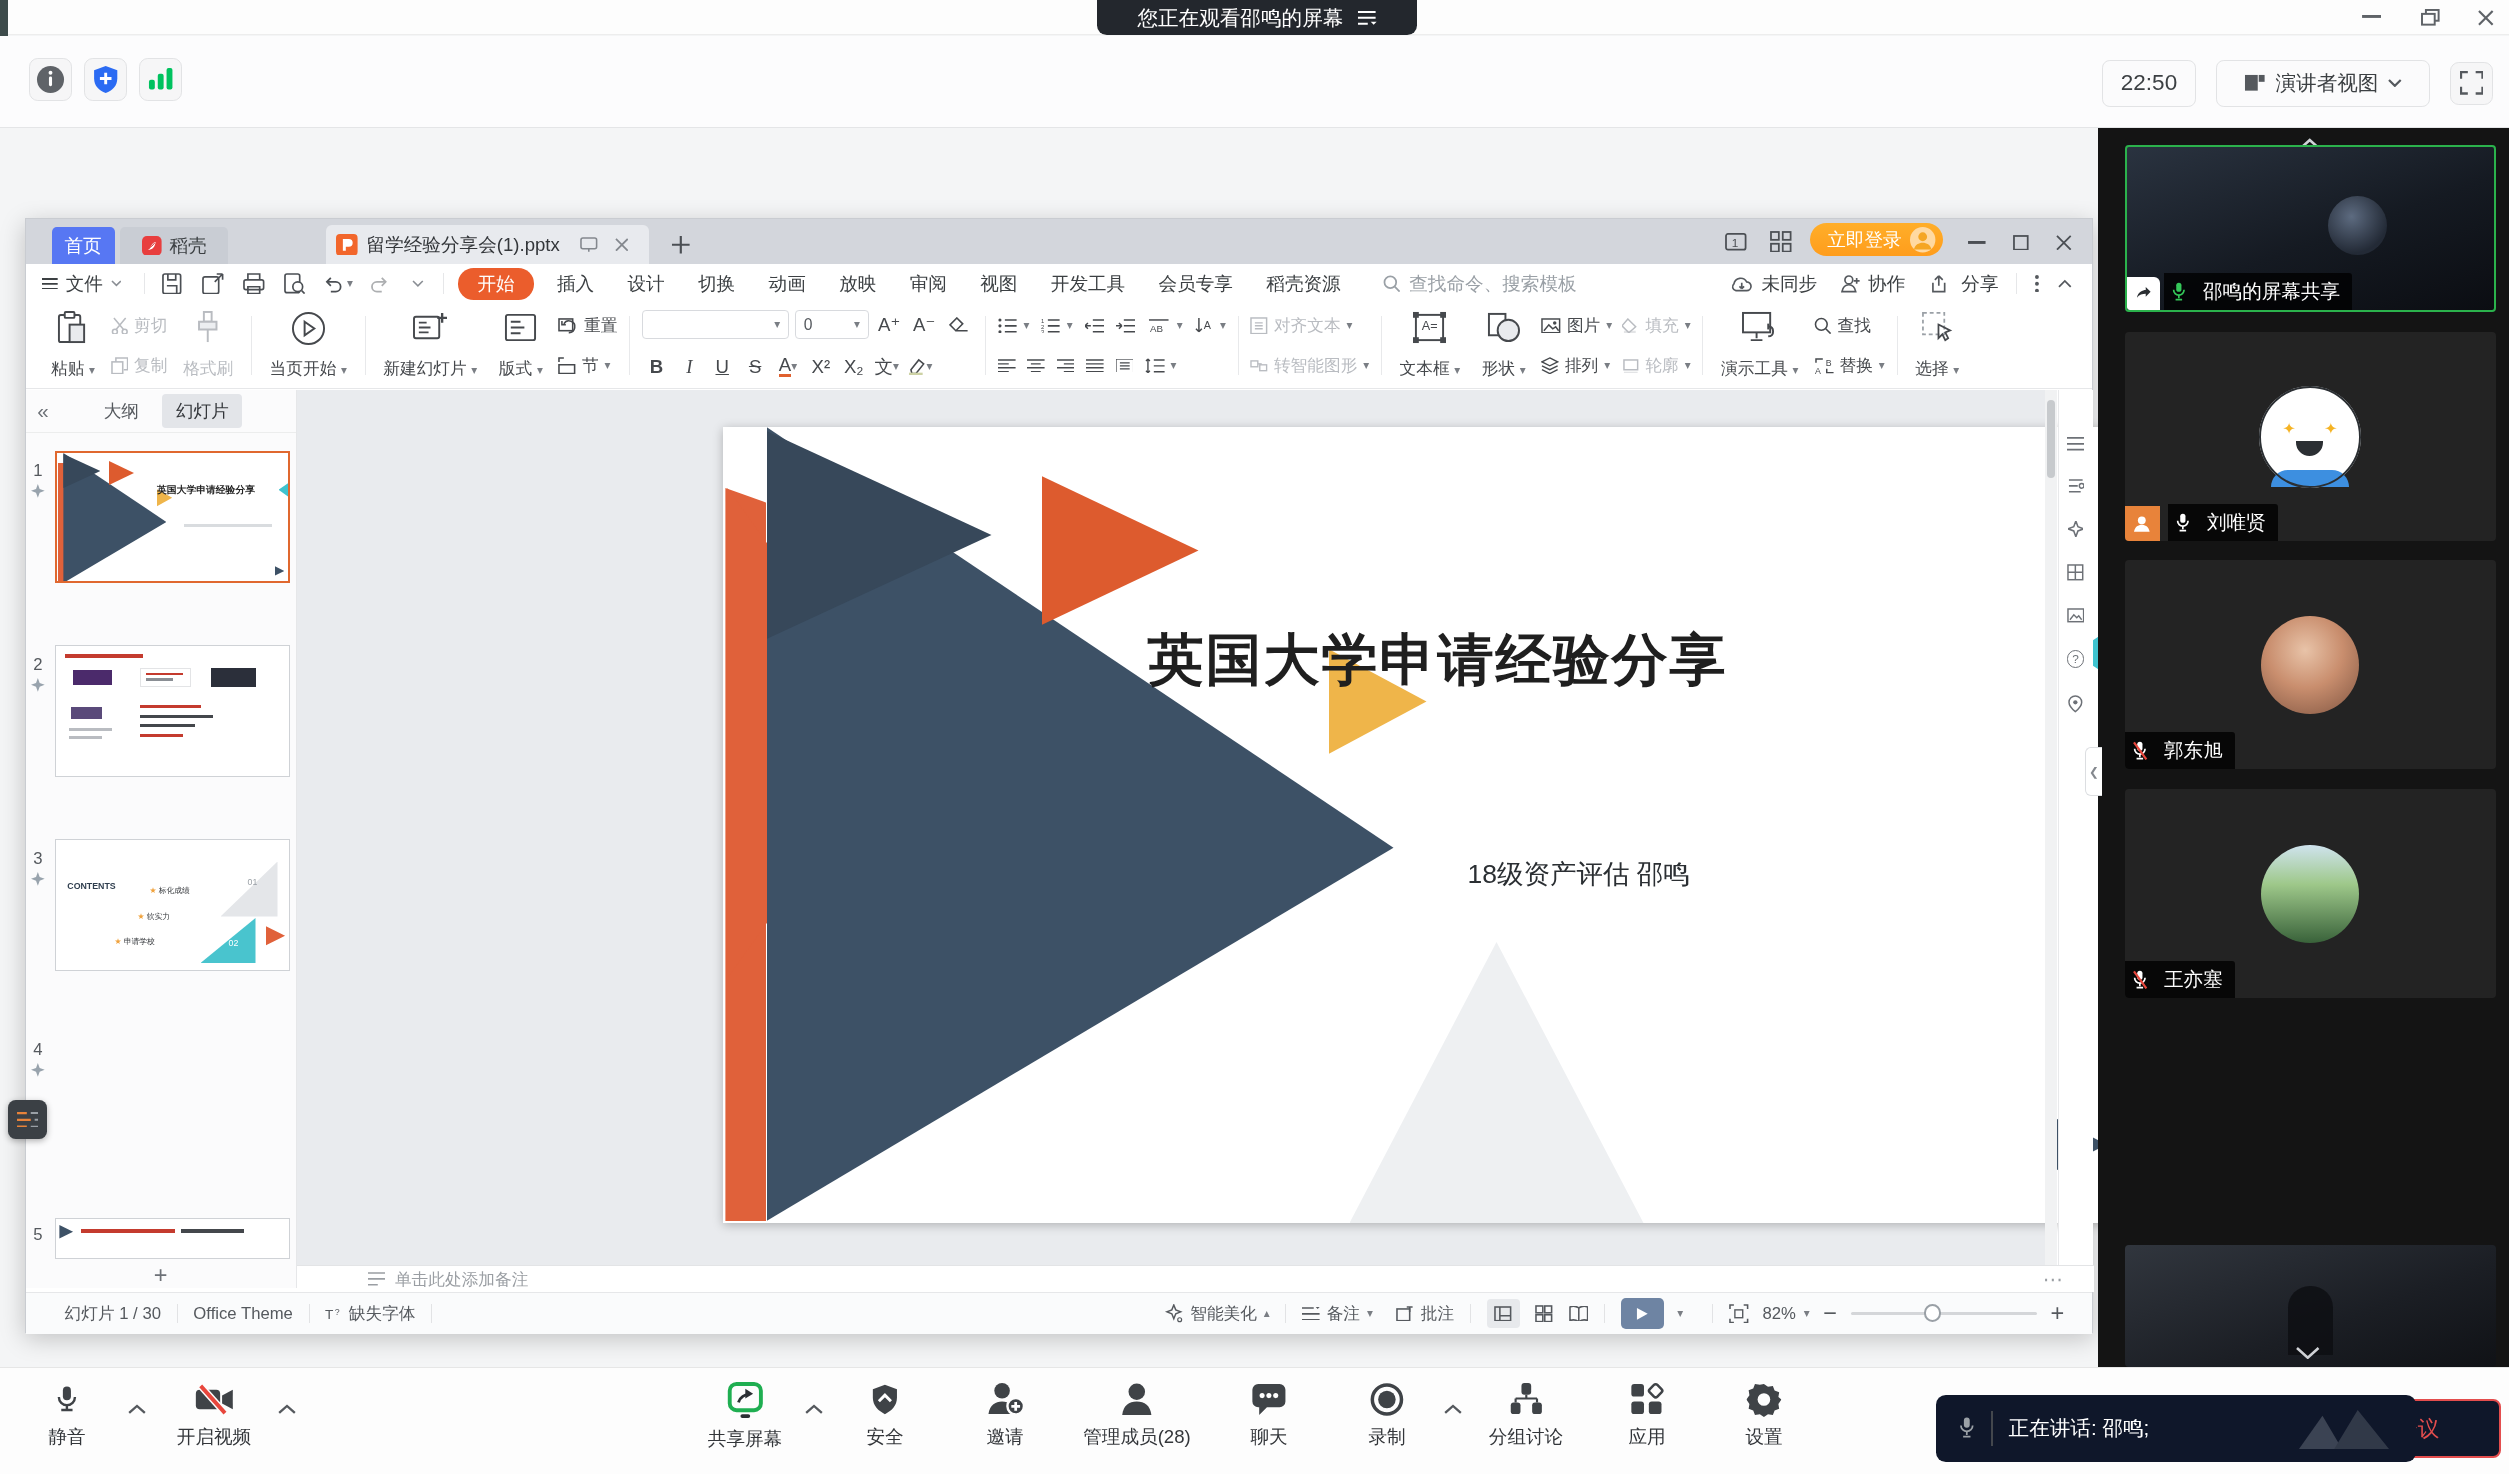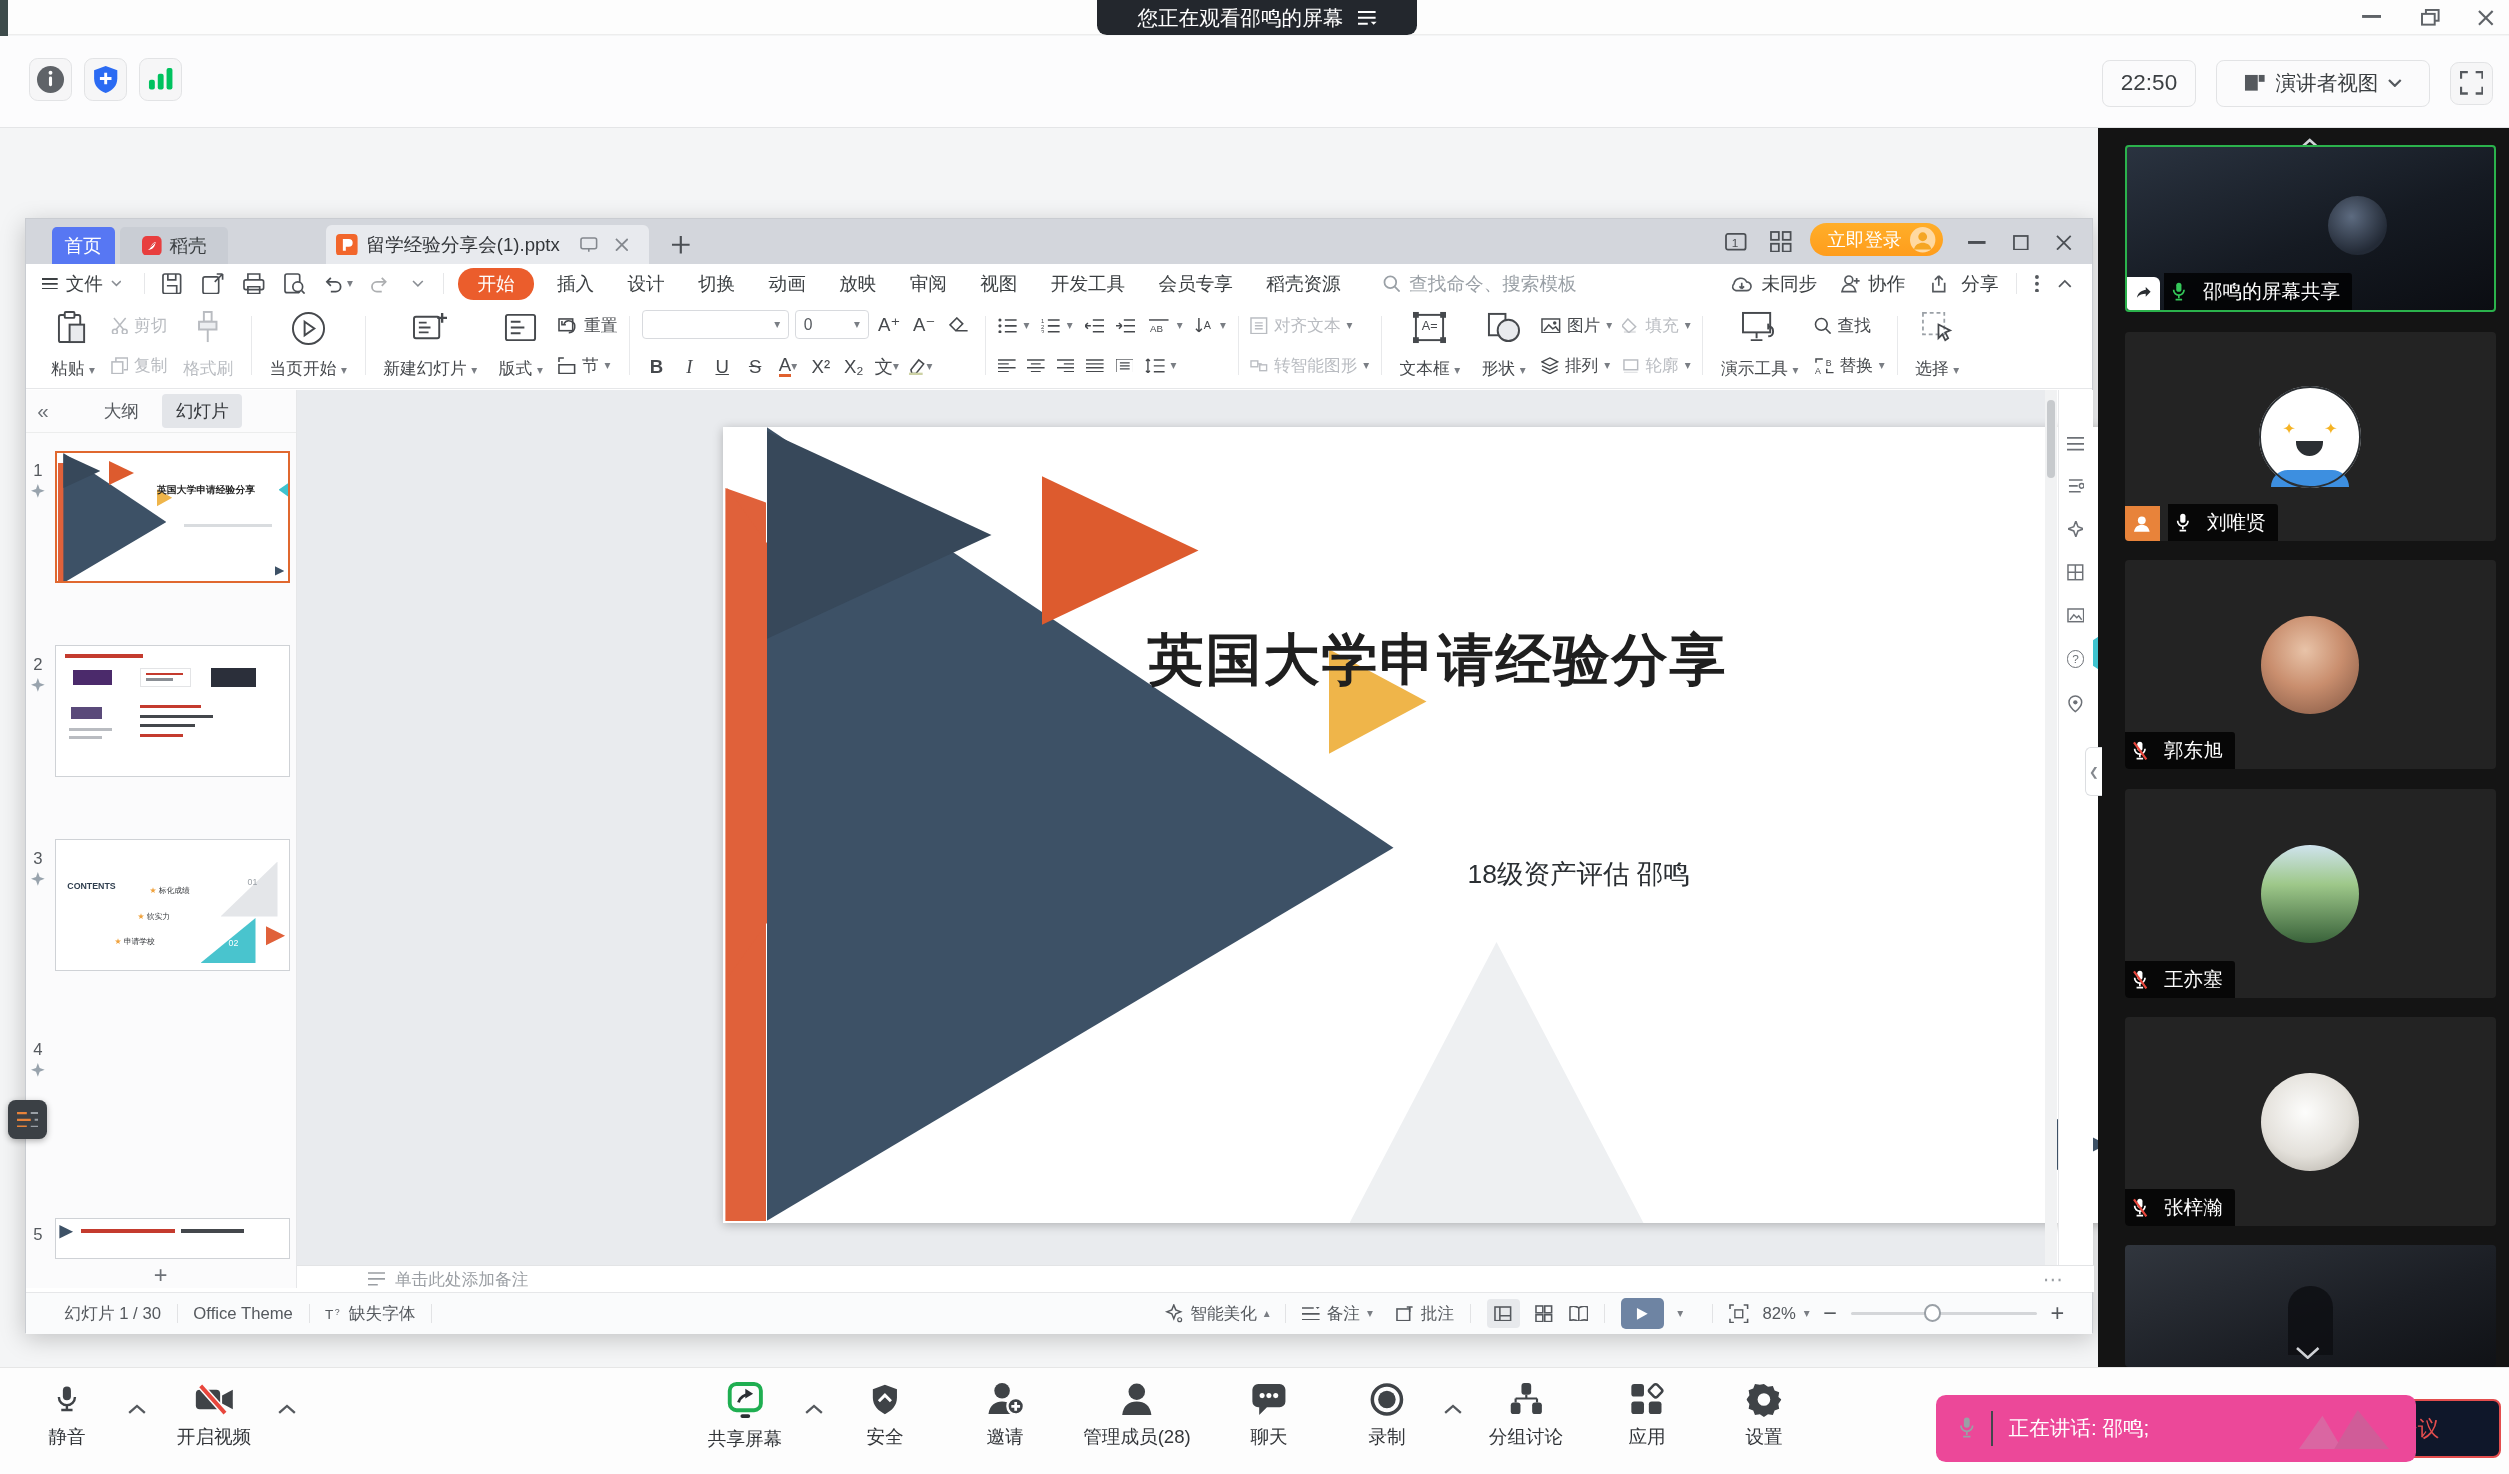--- a/index.html
+++ b/index.html
@@ -51,21 +51,21 @@
   .sidebar{left:2098px;top:128px;width:412px;height:1239px;background:#141414}
   .ptile{position:absolute;left:26.5px;width:371px;background:#232323;border-radius:3.9px;overflow:hidden}
   .plabel{position:absolute;left:0;bottom:0;display:flex;align-items:center;gap:16px;background:rgba(0,0,0,.78);padding:4.9px 11.8px 4.9px 7.8px;color:#fff;font-size:19.6px;border-radius:0 2.9px 0 0}
   .badge{position:absolute;left:0;bottom:0;width:35px;height:35px;display:flex;align-items:center;justify-content:center}
   .avatar{position:absolute;left:50%;top:50%;transform:translate(-50%,-50%);border-radius:50%}
   
   .botbar{left:0;top:1367px;width:2509px;height:107px;background:#fdfdfd;border-top:1px solid #e6e6e6}
   .mt-btn{position:absolute;top:13.7px;transform:translateX(-50%);display:flex;flex-direction:column;align-items:center;gap:6.9px;width:max-content}
   .mt-label{font-size:18.6px;color:#33363a;white-space:nowrap}
   .mt-chev{position:absolute;top:35px;transform:translateX(-50%)}
-  .toast{position:absolute;left:1936px;top:26.5px;width:480px;height:67px;background:#ec4899;border-radius:9.8px;display:flex;align-items:center;gap:15.7px;padding:0 21.6px;color:#fff;font-size:20.6px;z-index:5;overflow:hidden}
+  .toast{position:absolute;left:1936px;top:26.5px;width:480px;height:67px;background:#0f172a;border-radius:9.8px;display:flex;align-items:center;gap:15.7px;padding:0 21.6px;color:#fff;font-size:20.6px;z-index:5;overflow:hidden}
   .leavebtn{position:absolute;left:2360px;top:31px;width:141px;height:59px;border:2px solid #e34d4d;border-radius:7.8px;background:#0f172a;color:#e34d4d;font-size:21.6px;display:flex;align-items:center;justify-content:center;padding-right:25.5px;z-index:2}
 </style>
 </head>
 <body>
 
 <div class="abs row1">
   <div class="abs" style="left:0;top:0;width:7.8px;height:128px;background:#3d4b4b"></div>
   <div class="abs banner">
     <span>您正在观看邵鸣的屏幕</span>
     <svg width="19.6" height="15.7" viewBox="0 0 20 16">
@@ -925,36 +925,20 @@
             <path d="M12 20v5M7 27h10" stroke="currentColor" stroke-width="2.6"></path>
           </svg>
         <svg width="15.7" height="21.6" viewBox="0 0 24 30" style="position:absolute;left:0;top:0">
             <path d="M3 2l19 26" stroke="#e8463c" stroke-width="3.4"></path>
           </svg>
       </span>
       <span>王亦塞</span>
     </div>
   </div>
 
-  <div class="ptile" style="top:889px;height:209px">
-    <div class="avatar" style="width:98px;height:98px;background:radial-gradient(circle at 45% 40%,#fdfdfc 0%,#e3e0da 55%,#aba69d 100%)"></div>
-    <div class="plabel">
-      <span style="position:relative;display:inline-flex">
-        <svg width="15.7" height="21.6" viewBox="0 0 24 30" style="color:#fff">
-            <rect x="8" y="1" width="8" height="14" rx="4" fill="currentColor"></rect>
-            <path d="M4 12a8 8 0 0 0 16 0" fill="none" stroke="currentColor" stroke-width="2.6"></path>
-            <path d="M12 20v5M7 27h10" stroke="currentColor" stroke-width="2.6"></path>
-          </svg>
-        <svg width="15.7" height="21.6" viewBox="0 0 24 30" style="position:absolute;left:0;top:0">
-            <path d="M3 2l19 26" stroke="#e8463c" stroke-width="3.4"></path>
-          </svg>
-      </span>
-      <span>张梓瀚</span>
-    </div>
-  </div>
 
   <div class="ptile" style="top:1117px;height:122px;background:linear-gradient(160deg,#31363e 0%,#1b1e24 60%,#101216 100%)">
     <div style="position:absolute;left:44%;top:34%;width:45px;height:69px;border-radius:21.6px 21.6px 0 0;background:#0c0e11;opacity:.8"></div>
     <svg style="position:absolute;left:170px;bottom:7.8px" width="25.5" height="13.7" viewBox="0 0 26 14">
         <path d="M2 2l11 10L24 2" stroke="#cfd2d6" stroke-width="2.6" fill="none"></path>
       </svg>
   </div>
 </div>
 <div class="abs" style="left:2085px;top:747px;width:16.7px;height:49px;background:#fff;border:1px solid #dcdee1;border-right:none;border-radius:5.9px 0 0 5.9px;display:flex;align-items:center;justify-content:center;color:#84888e;font-size:11.8px">❮</div>
 

